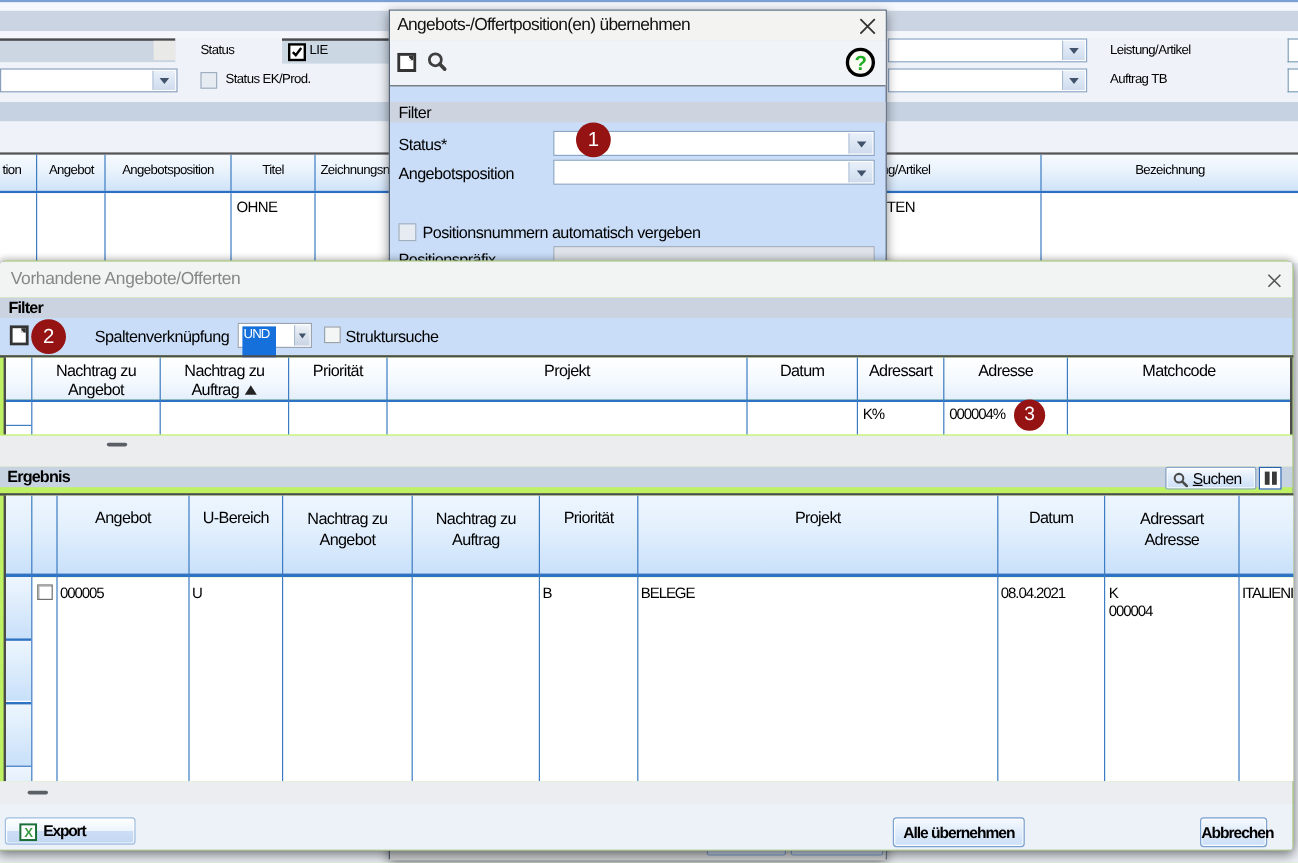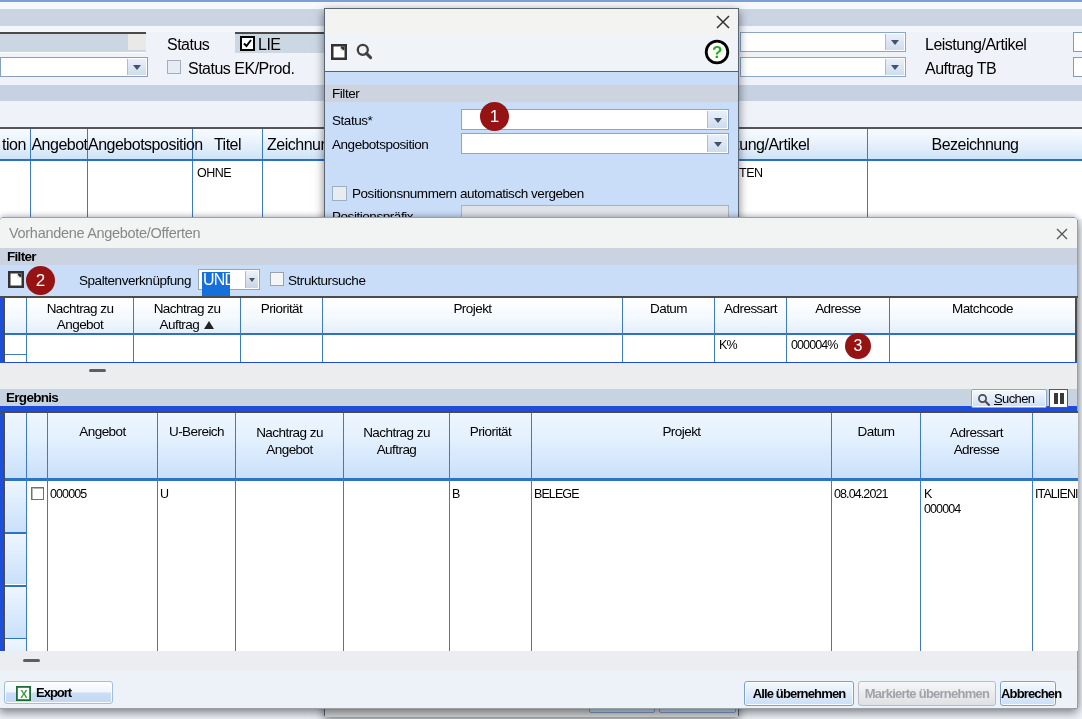--- a/index.html
+++ b/index.html
@@ -1,20 +1,20 @@
 <!DOCTYPE html>
 <html><head>
 <meta charset="utf-8">
 <style>
 html,body{margin:0;padding:0}
 body{width:1082px;height:719px;position:relative;overflow:hidden;background:#eff3f9;
   font-family:"Liberation Sans",sans-serif;font-size:13.5px;color:#000;letter-spacing:-0.55px}
 .ab{position:absolute}
 .lbl{position:absolute;white-space:nowrap}
-.ml{font-size:16px;letter-spacing:-0.5px}
+.ml{font-size:11px;letter-spacing:-0.5px}
 .dl{font-size:13.5px;letter-spacing:-0.45px}
 .gd{font-size:12.5px;letter-spacing:-0.9px}
 .bb{font-weight:bold;font-size:13.5px;letter-spacing:-0.7px}
 .vline{position:absolute;width:1px;background:#3d7cc3}
 .badge{position:absolute;background:#951312;border-radius:50%;color:#fff;font-weight:normal;
   text-align:center;letter-spacing:0}
 .cb{position:absolute;background:#eef1f4;border:1px solid #98a3ac}
 .combo{position:absolute;background:#fff;border:1px solid #8ba6c6}
 .arrbtn{position:absolute;right:1px;top:1px;bottom:1px;width:18px;
   background:linear-gradient(#e9f0f9,#cfdcee);border-left:1px solid #a9bdd6}
@@ -90,20 +90,21 @@
 <div class="vline" style="left:87px;top:161px;height:58px"></div>
 <div class="vline" style="left:192px;top:161px;height:58px"></div>
 <div class="vline" style="left:262px;top:161px;height:58px"></div>
 <div class="vline" style="left:867px;top:161px;height:58px"></div>
 <div class="lbl gd" style="left:197px;top:166px;letter-spacing:-0.5px">OHNE</div>
 <div class="lbl gd" style="left:739px;top:166px;letter-spacing:-0.5px">TEN</div>
 
 <div class="ab" style="left:324px;top:8px;width:413px;height:706px;z-index:10;border:1px solid #5b6675;background:#c9ddf8;box-shadow:0 3px 9px rgba(0,0,0,.5)">
 
   <div class="ab" style="left:0;top:0;width:413px;height:25px;background:#f3f4f1">
+    <span class="lbl" style="left:6px;top:4px;font-size:14.5px;letter-spacing:-0.6px;color:#111">Angebots-/Offertposition(en) übernehmen</span>
     <svg class="ab" style="right:8px;top:6px" width="14" height="14" viewBox="0 0 14 14">
         <path d="M1 1 L13 13 M13 1 L1 13" stroke="#333" stroke-width="1.5"></path>
       </svg>
   </div>
 
   <div class="ab" style="left:0;top:25px;width:413px;height:37px;background:#f0f4f8;border-bottom:1px solid #59616c">
     <svg class="ab" style="left:6px;top:10px" width="16" height="16" viewBox="0 0 16 16">
       <rect x="1.25" y="1.25" width="13.5" height="13.5" fill="#fff" stroke="#333" stroke-width="2.5"></rect>
       <rect x="9.8" y="2.5" width="3.7" height="3.7" fill="#333"></rect>
       <path d="M9.8 6.2 L12 6.2 L9.8 4 Z" fill="#fff"></path>
@@ -137,21 +138,21 @@
   <div class="cb" style="left:7px;top:177px;width:13px;height:13px;background:#e7ebf2;border-color:#9fafc2"></div>
   <div class="lbl dl" style="left:27px;top:177px">Positionsnummern automatisch vergeben</div>
   <div class="lbl dl" style="left:7px;top:200px">Positionspräfix</div>
   <div class="ab" style="left:136px;top:196px;width:266px;height:19px;background:#dfe3e9;border:1px solid #a8b3c2"></div>
 
   <div class="ab" style="left:0;top:650px;width:413px;height:58px;background:#d5d6d8"></div>
   <div class="ab" style="left:264px;top:686px;width:64px;height:16px;background:#ccd9ec;border:1px solid #7da0cf;border-radius:2px"></div>
   <div class="ab" style="left:334px;top:686px;width:75px;height:16px;background:#ccd9ec;border:1px solid #7da0cf;border-radius:2px"></div>
 </div>
 
-<div class="ab" style="left:-1px;top:217px;width:1079px;height:492px;z-index:20;background:#1d4ed8;
+<div class="ab" style="left:-1px;top:217px;width:1079px;height:492px;z-index:20;background:#bef264;
      border-radius:6px 6px 4px 0;box-shadow:inset 0 0 0 1px #9aa0a6, 0 4px 10px rgba(0,0,0,.45), 0 -2px 5px rgba(0,0,0,.15);overflow:hidden">
  <div class="ab" style="left:-2px;top:0;width:1081px;height:492px">
 
   <div class="ab" style="left:1px;top:1px;width:1079px;height:30px;background:#f2f3f3">
     <span class="lbl" style="left:11px;top:7px;font-size:14.5px;letter-spacing:-0.3px;color:#878787">Vorhandene Angebote/Offerten</span>
     <svg class="ab" style="left:1058px;top:10px" width="12" height="12" viewBox="0 0 12 12">
           <path d="M1 1 L11 11 M11 1 L1 11" stroke="#555" stroke-width="1.3"></path>
         </svg>
   </div>
 
@@ -161,21 +162,21 @@
 
   <div class="ab" style="left:1px;top:48px;width:1079px;height:31px;background:#c9ddf8"></div>
   <svg class="ab" style="left:11px;top:54px" width="16" height="17" viewBox="0 0 16 17">
     <rect x="1.25" y="1.25" width="13.5" height="14.5" fill="#fff" stroke="#333" stroke-width="2.5"></rect>
     <rect x="9.8" y="2.5" width="3.7" height="3.7" fill="#333"></rect>
     <path d="M9.8 6.2 L12 6.2 L9.8 4 Z" fill="#fff"></path>
   </svg>
   <div class="badge" style="left:29px;top:49px;width:29px;height:29px;line-height:29px;font-size:17px">2</div>
   <div class="lbl dl" style="left:82px;top:56px">Spaltenverknüpfung</div>
   <div class="combo" style="left:201px;top:52px;width:60px;height:19px;border-color:#9aa5b3">
-    <div class="ab" style="left:3px;top:1.5px;width:27px;height:33px;background:#1570dc;color:#fff;padding-left:1px;line-height:15px;font-size:16px;letter-spacing:-0.8px">UND</div>
+    <div class="ab" style="left:3px;top:1.5px;width:27px;height:33px;background:#1570dc;color:#fff;padding-left:1px;line-height:15px;font-size:11px;letter-spacing:-0.8px">UND</div>
     <span class="arrbtn" style="width:12px;background:linear-gradient(#eef2f7,#c8d4e4);border-left:1px solid #a9bcd4">
           <span class="tri" style="border-left-width:3.5px;border-right-width:3.5px;border-top-width:4.5px;margin-left:-3.5px"></span>
         </span>
   </div>
   <div class="cb" style="left:273px;top:55px;width:12px;height:12px;background:#f4f6f6"></div>
   <div class="lbl dl" style="left:291px;top:56px">Struktursuche</div>
 
   <div class="ab" style="left:0;top:79px;width:1081px;height:2px;background:#4c4c4c"></div>
 
   <div class="ab" style="left:6px;top:81px;width:2px;height:64px;background:#4c4c4c"></div>
@@ -273,16 +274,15 @@
 
   <div class="ab" style="left:1px;top:453px;width:1079px;height:38px;background:#edf2f9"></div>
   <div class="btn" style="left:7px;top:464px;width:109px;height:23px;border-color:#a0bedf;background:linear-gradient(#fdfeff,#eef5fd 48%,#ccdef5 52%,#c3d7f2);text-align:left">
     <svg class="ab" style="left:11px;top:4px" width="15" height="15" viewBox="0 0 15 15">
       <rect x="0.9" y="0.9" width="13.2" height="13.2" fill="#fff" stroke="#1c6e38" stroke-width="1.8"></rect>
       <text x="7.5" y="11.5" font-size="11" font-weight="bold" fill="#3f9c46" text-anchor="middle" font-family="Liberation Sans">X</text>
     </svg>
     <span style="position:absolute;left:31px;top:3px;letter-spacing:-1px">Export</span>
   </div>
   <div class="btn" style="left:747px;top:464px;width:110px;height:25px;line-height:23px">Alle übernehmen</div>
-  <div class="btn" style="left:861px;top:464px;width:138px;height:25px;line-height:23px;border-color:#b9bdc2;background:linear-gradient(#f6f7f8,#ececee 45%,#dfe0e3);color:#9fa3a8;box-shadow:none;letter-spacing:-0.75px">Markierte übernehmen</div>
   <div class="btn" style="left:1003px;top:464px;width:56px;height:25px;line-height:23px">Abbrechen</div>
  </div>
 </div>
 
 </body></html>

